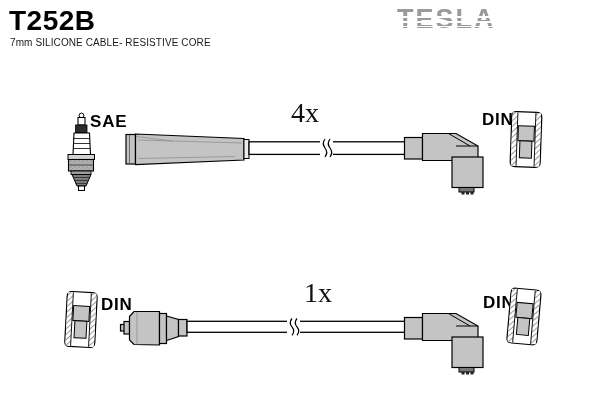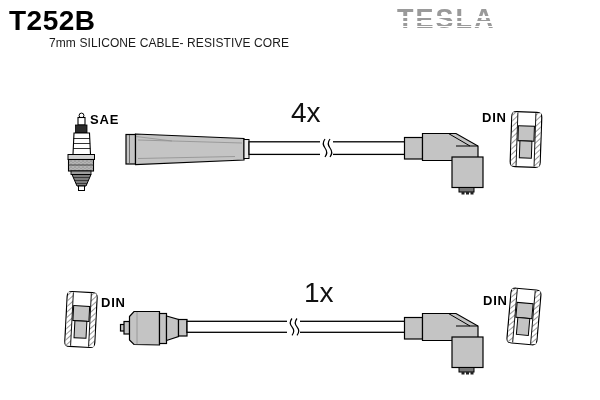--- a/index.html
+++ b/index.html
@@ -1,31 +1,31 @@
 <!DOCTYPE html>
 <html style="--brand-gray: #9a9a9a; --boot-fill: #c4c4c4; --outline: #000000; --background: #ffffff;"><head>
 <meta charset="utf-8">
 <style>
   html,body{margin:0;padding:0;background:#fff;}
   .stage{position:relative;width:600px;height:400px;background:#fff;overflow:hidden;
          font-family:"Liberation Sans", sans-serif;}
   .lbl{position:absolute;color:#000;white-space:nowrap;line-height:1.1;}
   .part-number{left:9px;top:6px;font-size:28px;font-weight:700;letter-spacing:.5px;}
-  .description{left:10px;top:37px;font-size:12px;color:#1a1a1a;letter-spacing:.1px;margin-left:39px;}
+  .description{left:10px;top:37px;font-size:10px;color:#1a1a1a;letter-spacing:.1px;}
   .brand{left:397px;top:5px;font-size:27px;font-weight:800;letter-spacing:2px;
          color:var(--brand-gray,#9a9a9a);}
   .brand-stripes{position:absolute;left:395px;top:13px;width:98px;height:16px;
          background:repeating-linear-gradient(to bottom,transparent 0 3.2px,#fff 3.2px 4.8px);
          pointer-events:none;}
-  .small-lbl{font-size:13px;font-weight:700;letter-spacing:.8px;}
+  .small-lbl{font-size:17px;font-weight:700;letter-spacing:.8px;}
   .sae-label{left:90px;top:113px;}
   .din-top-label{left:482px;top:111px;}
   .din-bl-label{left:101px;top:296px;}
   .din-br-label{left:483px;top:294px;}
-  .qty{font-size:28px;font-weight:400;color:#111;}
+  .qty{font-size:28px;font-weight:400;color:#111;font-family:Liberation Serif, serif;}
   .qty-top{left:291px;top:98px;}
   .qty-bottom{left:304px;top:278px;}
   svg.diagram{position:absolute;left:0;top:0;}
   .boot{fill:var(--boot-fill,#c4c4c4);stroke:#000;stroke-width:1.2;}
   .bootline{stroke:#8f8f8f;stroke-width:.8;fill:none;}
   .outline{fill:#fff;stroke:#000;stroke-width:1.2;}
   .cable{fill:#fff;stroke:#000;stroke-width:1.3;}
 </style>
 </head>
 <body>

